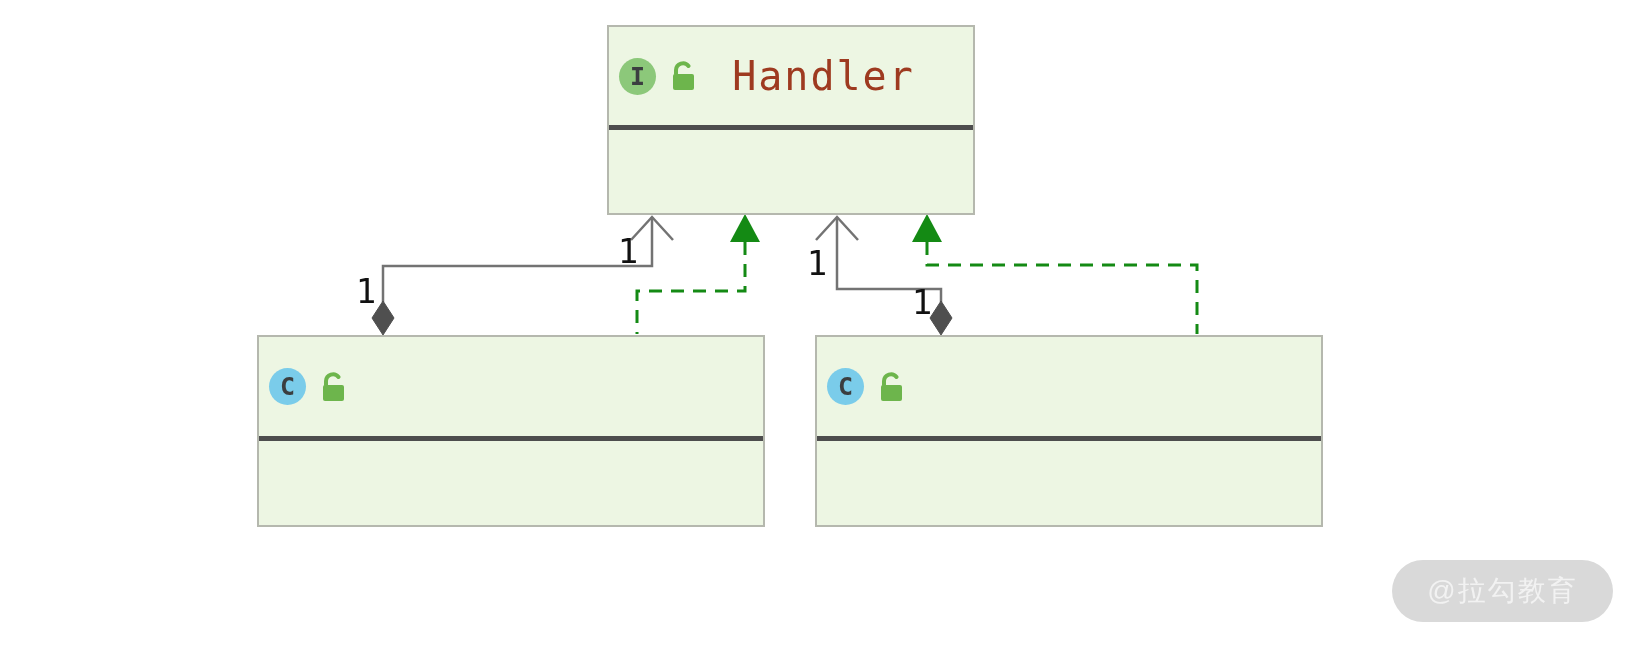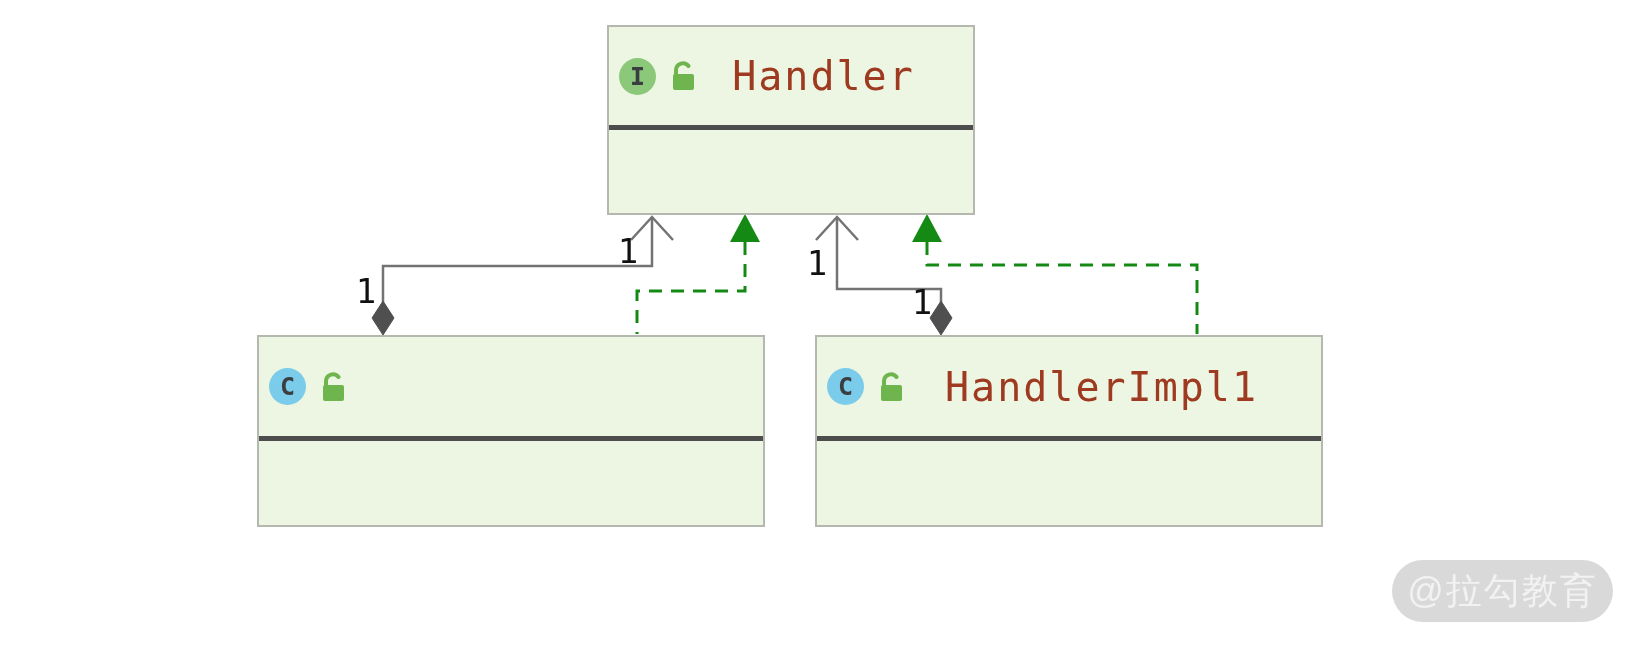--- a/index.html
+++ b/index.html
@@ -81,21 +81,21 @@
 
   
   .watermark {
     position: absolute;
     left: 1392px; top: 560px;
     width: 221px; height: 62px;
     background: #d9d9d9;
     border-radius: 31px;
     display: flex; align-items: center; justify-content: center;
     font-family: "Liberation Sans", sans-serif;
-    font-size: 36px;
+    font-size: 28px;
     color: #f2f2f2;
     letter-spacing: 2px;
   }
 </style>
 </head>
 <body>
 
 <div class="canvas">
 
   <svg class="edges" viewBox="0 0 1642 646">
@@ -152,21 +152,20 @@
 
   <div class="uml-node node-handlerimpl1">
     <div class="uml-header">
       <div class="badge-circle badge-class">
         <span>C</span>
       </div>
       <svg class="lock-icon" width="30" height="32" viewBox="0 0 30 32">
         <path d="M8 14 V10 A7 7 0 0 1 20.5 6" fill="none" stroke="#6db54c" stroke-width="4" stroke-linecap="round"></path>
         <rect x="5" y="14" width="21" height="16" rx="2" fill="#6db54c"></rect>
       </svg>
-      <div class="uml-title">HandlerImpl1</div>
     </div>
     <div class="uml-members"></div>
   </div>
 
   <span class="mult-label" style="left:628px; top:251px;">1</span>
   <span class="mult-label" style="left:366px; top:291px;">1</span>
   <span class="mult-label" style="left:817px; top:263px;">1</span>
   <span class="mult-label" style="left:922px; top:302px;">1</span>
 
   <div class="watermark">

